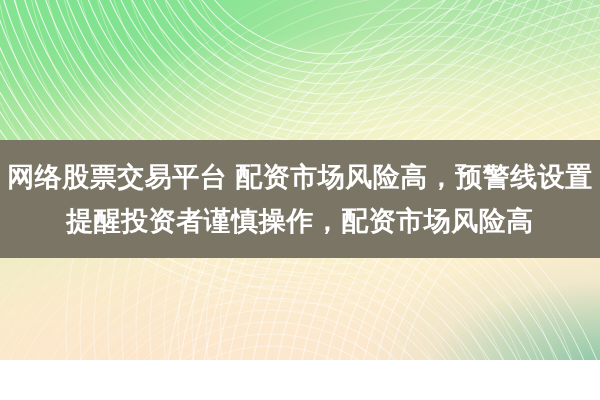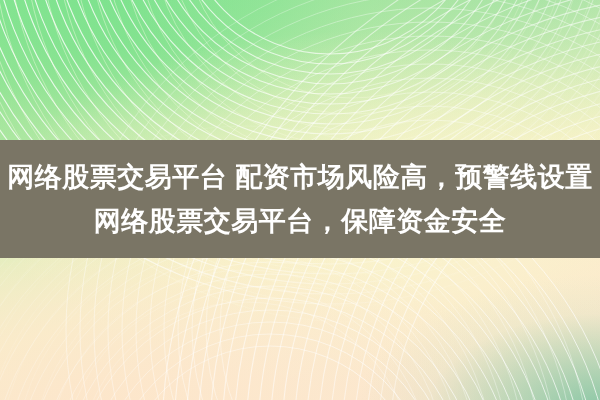--- a/index.html
+++ b/index.html
@@ -3,21 +3,21 @@
 <meta charset="utf-8">
 <style>
   html, body {
     margin: 0;
     padding: 0;
     background: #ffffff;
   }
   #banner {
     position: relative;
     width: 600px;
-    height: 400px;
+    height: 360px;
     overflow: hidden;
     font-family: "Liberation Sans", "DejaVu Sans", sans-serif;
     background: #0c4a6e;
   }
 
   
   .bg-layer {
     position: absolute;
     inset: 0;
     pointer-events: none;
@@ -276,16 +276,16 @@
           <circle cx="246" cy="470" r="328"></circle>
           <circle cx="246" cy="470" r="344"></circle>
         </g>
 
       </g>
     </svg>
   </div>
 
   <div id="caption-band">
     <div class="caption-line">网络股票交易平台 配资市场风险高，预警线设置</div>
-    <div class="caption-line">网络股票交易平台，保障资金安全</div>
+    <div class="caption-line">提醒投资者谨慎操作，配资市场风险高</div>
   </div>
 
 </div>
 
 </body></html>

